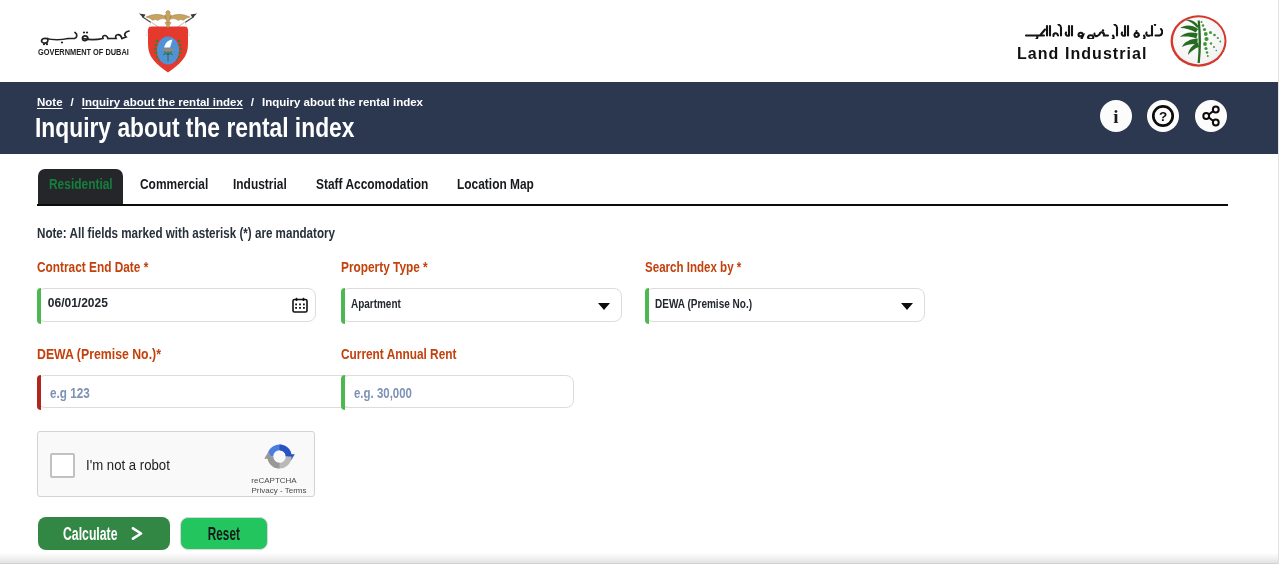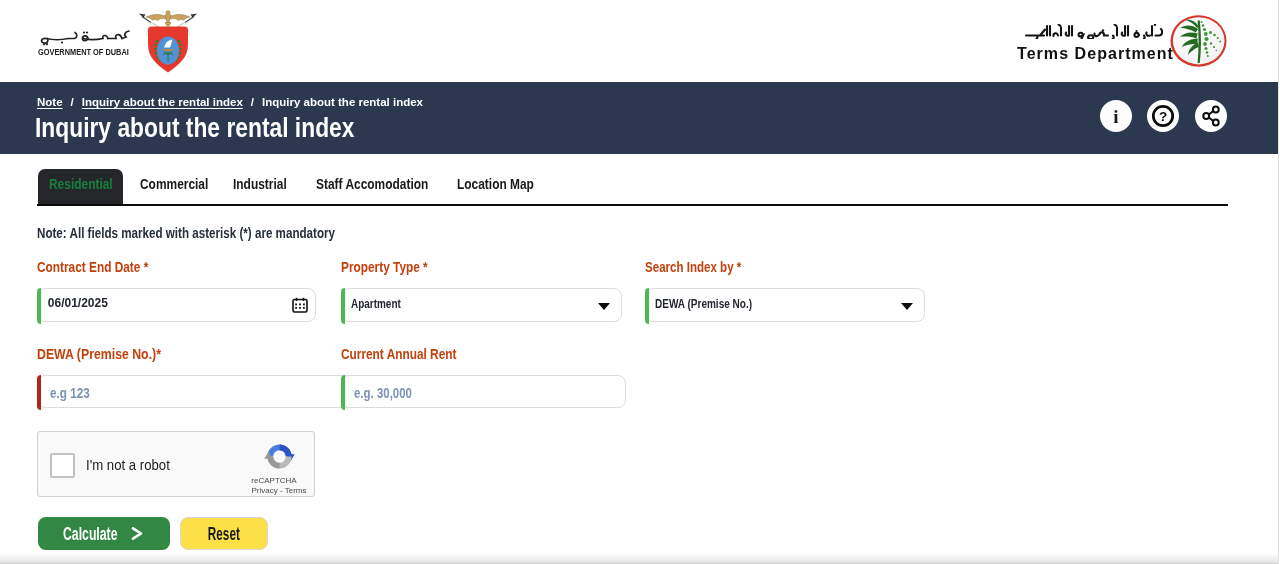--- a/index.html
+++ b/index.html
@@ -36,21 +36,21 @@
 
 #cap { position:absolute; left:37px; top:431px; width:278px; height:66px; background:#f9f9f9; border:1px solid #d3d3d3; border-radius:3px; }
 #capbox { position:absolute; left:12px; top:21px; width:25px; height:25px; background:#fff; border:2px solid #c1c1c1; border-radius:2px; }
 #captxt { position:absolute; left:48px; top:23.8px; font-size:15.5px; color:#212121; }
 #caplogo { position:absolute; left:226px; top:9px; width:31px; height:31px; }
 #capname { position:absolute; left:205px; top:43.8px; width:62px; text-align:center; font-size:8px; color:#4a4a4a; }
 #capterms { position:absolute; left:206px; top:54px; width:70px; text-align:center; font-size:8px; color:#4a4a4a; white-space:nowrap; }
 
 #calc { position:absolute; left:37.5px; top:517px; width:132.5px; height:33px; background:#338744; border-radius:8px; color:#fff; }
 #calc .t { position:absolute; left:25px; top:7px; font-size:17.5px; font-weight:bold; transform:scaleX(.7); transform-origin:0 50%; }
-#reset { position:absolute; left:180px; top:517px; width:88px; height:33px; background:#fde047; border:1px solid #d8d8d8; border-radius:8px; color:#17191c; font-size:17.5px; font-weight:bold; display:flex; align-items:center; justify-content:center; padding-top:2px; }
+#reset { position:absolute; left:180px; top:517px; width:88px; height:33px; background:#22c55e; border:1px solid #d8d8d8; border-radius:8px; color:#17191c; font-size:17.5px; font-weight:bold; display:flex; align-items:center; justify-content:center; padding-top:2px; }
 #reset .t { transform:scaleX(.67); transform-origin:50% 50%; }
 
 #foot { position:absolute; left:0; top:553px; width:100%; height:11px; background:linear-gradient(#ffffff, #e3e3e3); border-bottom:1px solid #d0d0d0; }
 </style>
 </head>
 <body>
 <div id="page">
 
   <div id="govlogo">
 
@@ -142,21 +142,21 @@
         <path d="M27 11.5 h-18 m14 0 l5 -6 m-8 6 c1 2 0 4 -2 4.5"></path>
       </g>
       <g fill="#141414">
         <circle cx="138" cy="0.8" r="1.2"></circle>
         <circle cx="119.5" cy="7" r="1.1"></circle>
         <circle cx="86" cy="6.5" r="1.2"></circle>
         <circle cx="74" cy="16.5" r="1.1"></circle>
           <circle cx="77.5" cy="16.5" r="1.1"></circle>
       </g>
     </svg>
-    <div style="position:absolute;left:0;top:30px;font-size:16px;font-weight:bold;color:#111;letter-spacing:1.05px;white-space:nowrap;">Terms Department</div>
+    <div style="position:absolute;left:0;top:30px;font-size:16px;font-weight:bold;color:#111;letter-spacing:1.05px;white-space:nowrap;">Land Industrial</div>
 
     <svg style="position:absolute;left:153px;top:0" width="57" height="52" viewBox="0 0 57 52">
       <defs>
         <radialGradient id="gsilver" cx="0.4" cy="0.35" r="0.9">
           <stop offset="0" stop-color="#ffffff"></stop>
           <stop offset="0.75" stop-color="#f2f2f2"></stop>
           <stop offset="1" stop-color="#d9d9d9"></stop>
         </radialGradient>
       </defs>
       <ellipse cx="28.5" cy="26" rx="28" ry="25.7" fill="#d4372c"></ellipse>
@@ -259,21 +259,21 @@
     <div class="caret"></div>
   </div>
 
   <div class="lbl" style="left:37px; top:344.5px;"><span class="cx" style="transform:scaleX(.82)">DEWA (Premise No.)*</span></div>
   <div class="lbl" style="left:341px; top:344.5px;"><span class="cx" style="transform:scaleX(.79)">Current Annual Rent</span></div>
 
   <div class="field" style="left:37px; top:375px; width:337px; height:33px;">
     <div class="accent red" style="height:35px;"></div>
     <div class="ph"><span class="cx" style="transform:scaleX(.81)">e.g 123</span></div>
   </div>
-  <div class="field" style="left:341px; top:375px; width:285px; height:33px;">
+  <div class="field" style="left:341px; top:375px; width:233px; height:33px;">
     <div class="accent green" style="height:35px;"></div>
     <div class="ph"><span class="cx" style="transform:scaleX(.79)">e.g. 30,000</span></div>
   </div>
 
   <div id="cap">
     <div id="capbox"></div>
     <div id="captxt"><span class="cx" style="transform:scaleX(.85)">I'm not a robot</span></div>
     <svg id="caplogo" viewBox="0 0 32 32">
       <path d="M3.5 16 A12.5 12.5 0 0 1 28.5 16 L22.5 16 A6.5 6.5 0 0 0 9.5 16 Z" fill="#4a7de0"></path>
       <path d="M16 3.5 A12.5 12.5 0 0 1 28.5 16 L22.5 16 A6.5 6.5 0 0 0 16 9.5 Z" fill="#2a53c2"></path>

